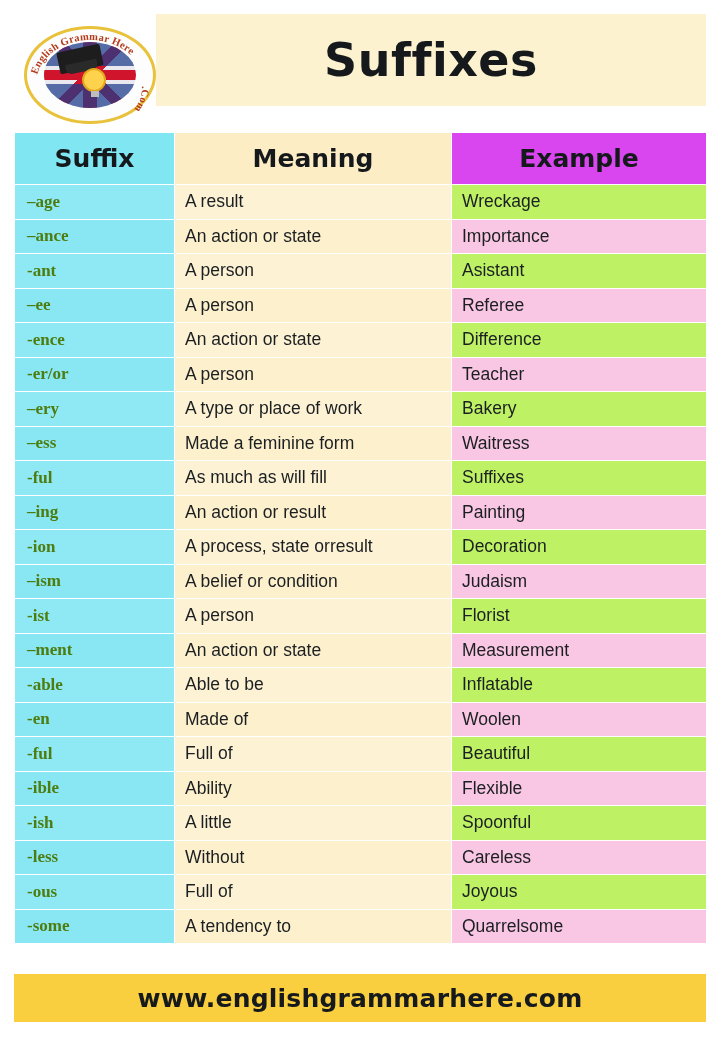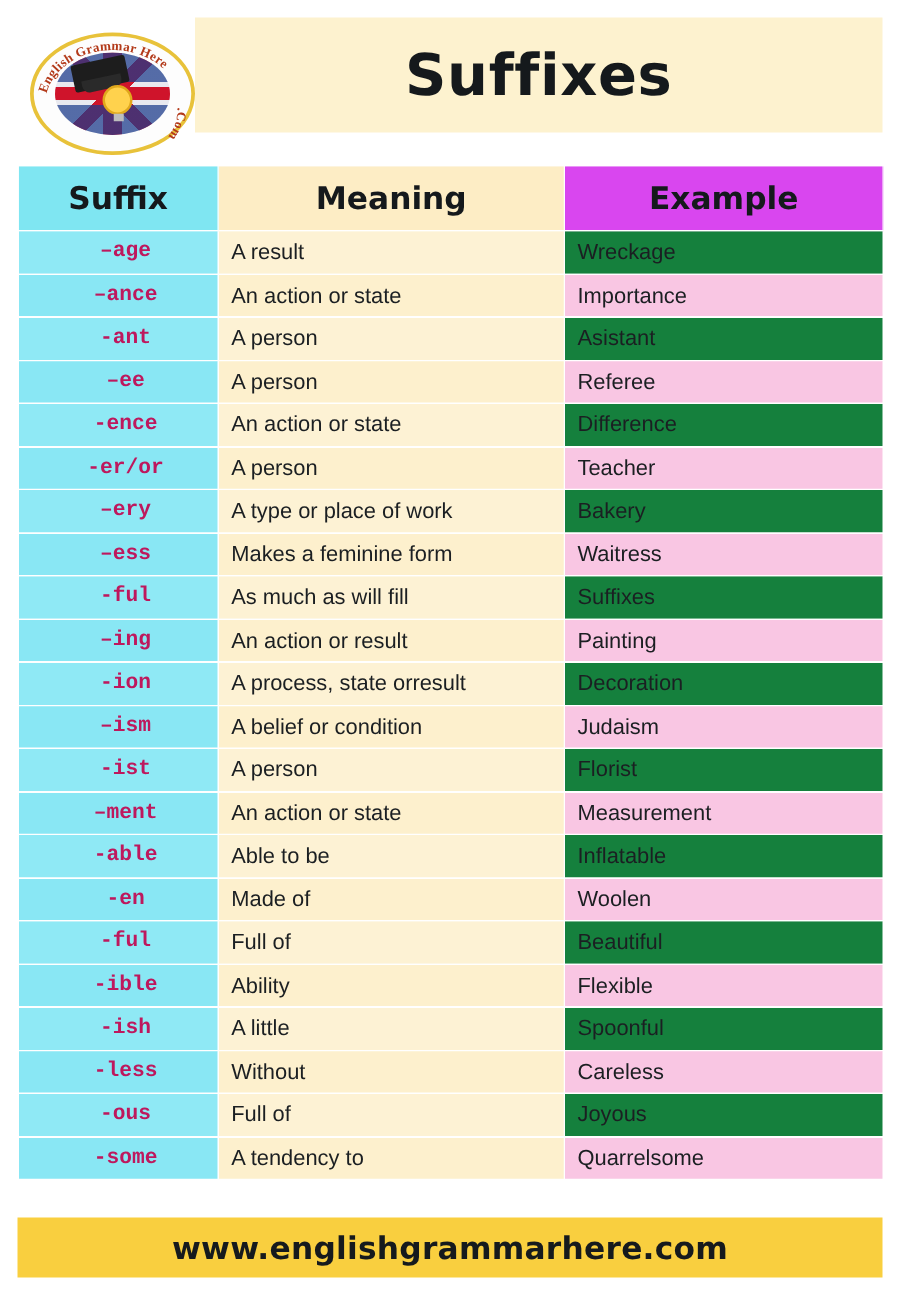--- a/index.html
+++ b/index.html
@@ -178,28 +178,27 @@
     color: #1b1f22;
     border: 1px solid #ffffff;
     padding: 0 0 0 10px;
     vertical-align: middle;
     white-space: nowrap;
     overflow: hidden;
   }
   td.sfx {
     background: #8fe9f5;
     font-weight: bold;
-    font-family: Liberation Mono, monospace;
+    font-family: Liberation Serif, serif;
     font-size: 17px;
     padding-left: 12px;
-    color: #be185d;
-    text-align: center;
+    color: #4d7c0f;
   }
   td.mean { background: #fdf2d4; }
-  td.ex   { background: #15803d; }
+  td.ex   { background: #bef264; }
   tr:nth-child(even) td.mean { background: #fdf0cd; }
   tr:nth-child(even) td.ex   { background: #f9c6e3; }
   tr:nth-child(even) td.sfx  { background: #89e7f4; }
 
   
   .footer {
     position: absolute;
     left: 14px;
     bottom: 20px;
     width: 692px;
@@ -296,21 +295,21 @@
           <td class="mean">A person</td>
           <td class="ex">Teacher</td>
         </tr>
       <tr>
           <td class="sfx">–ery</td>
           <td class="mean">A type or place of work</td>
           <td class="ex">Bakery</td>
         </tr>
       <tr>
           <td class="sfx">–ess</td>
-          <td class="mean">Makes a feminine form</td>
+          <td class="mean">Made a feminine form</td>
           <td class="ex">Waitress</td>
         </tr>
       <tr>
           <td class="sfx">-ful</td>
           <td class="mean">As much as will fill</td>
           <td class="ex">Suffixes</td>
         </tr>
       <tr>
           <td class="sfx">–ing</td>
           <td class="mean">An action or result</td>

